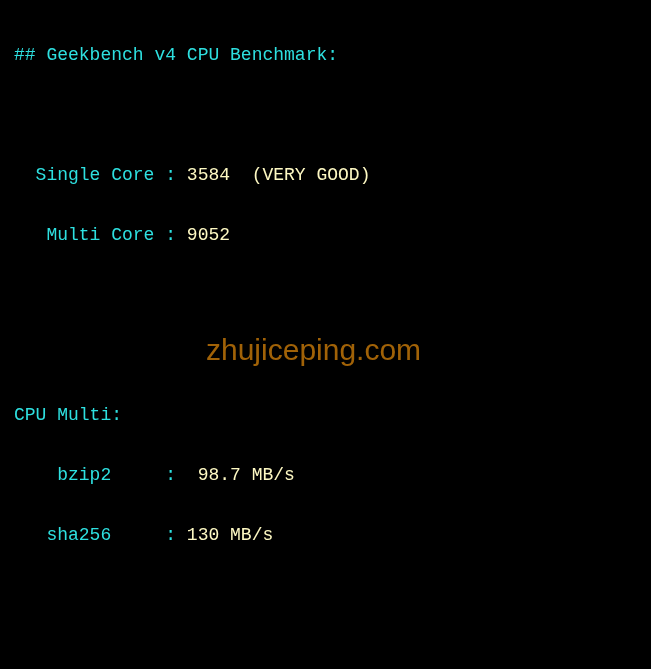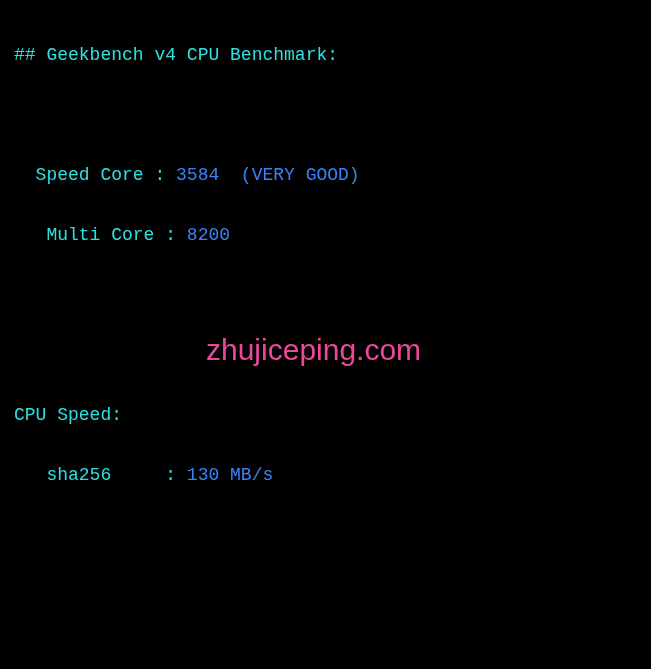--- a/index.html
+++ b/index.html
@@ -17,45 +17,46 @@
     font-family: "Consolas", "Courier New", monospace;
     font-size: 18px;
     line-height: 30px;
     color: #fff;
     padding: 10px 14px;
     box-sizing: border-box;
     white-space: pre;
     position: relative;
   }
   .cyan { color: #2ee0e0; }
-  .white { color: #3b82f6; }
+  .white { color: #fef9c3; }
   .watermark {
     position: absolute;
     left: 206px;
     top: 335px;
-    color: #ec4899;
+    color: #a16207;
     font-family: Arial, sans-serif;
     font-size: 30px;
     font-weight: normal;
     letter-spacing: 0px;
     white-space: nowrap;
     pointer-events: none;
   }
 </style>
 </head>
 <body>
 
 <div class="terminal">
 <div><span class="cyan">## Geekbench v4 CPU Benchmark:</span></div>
 <div> </div>
-<div><span class="cyan">  Speed Core : </span><span class="white">3584  (VERY GOOD)</span></div>
-<div><span class="cyan">   Multi Core : </span><span class="white">8200</span></div>
+<div><span class="cyan">  Single Core : </span><span class="white">3584  (VERY GOOD)</span></div>
+<div><span class="cyan">   Multi Core : </span><span class="white">9052</span></div>
 <div> </div>
 <div> </div>
-<div><span class="cyan">CPU Speed:</span></div>
+<div><span class="cyan">CPU Multi:</span></div>
+<div><span class="cyan">    bzip2     :  </span><span class="white">98.7 MB/s</span></div>
 <div><span class="cyan">   sha256     : </span><span class="white">130 MB/s</span></div>
 
 
 
 
 
 
 
 
 

